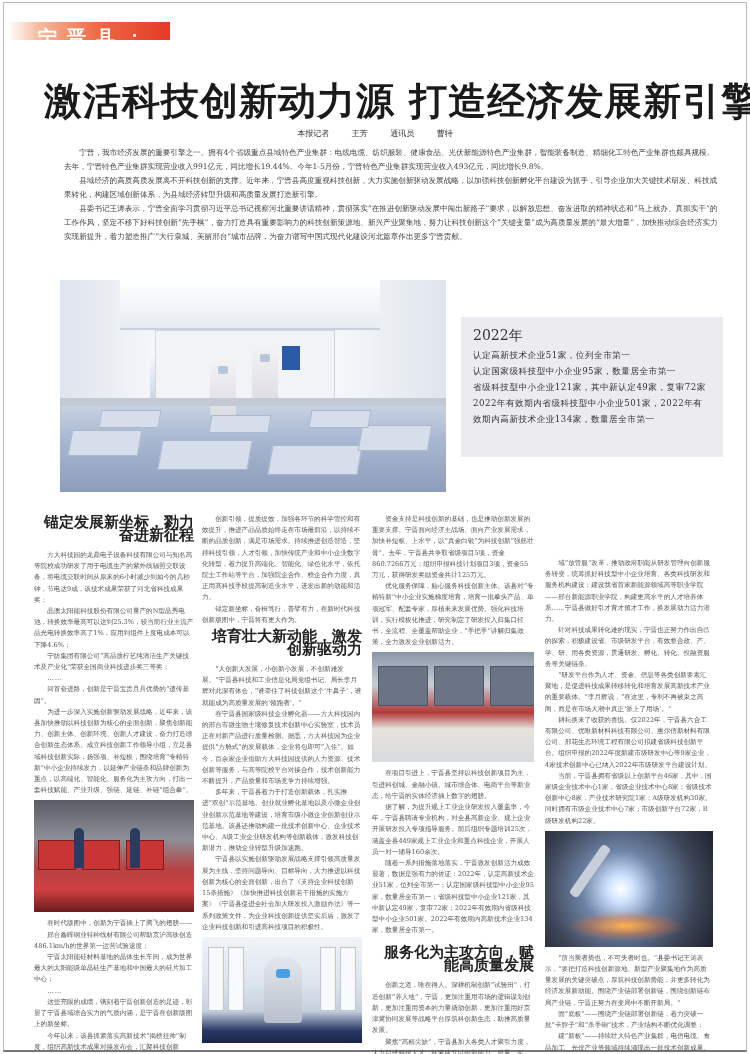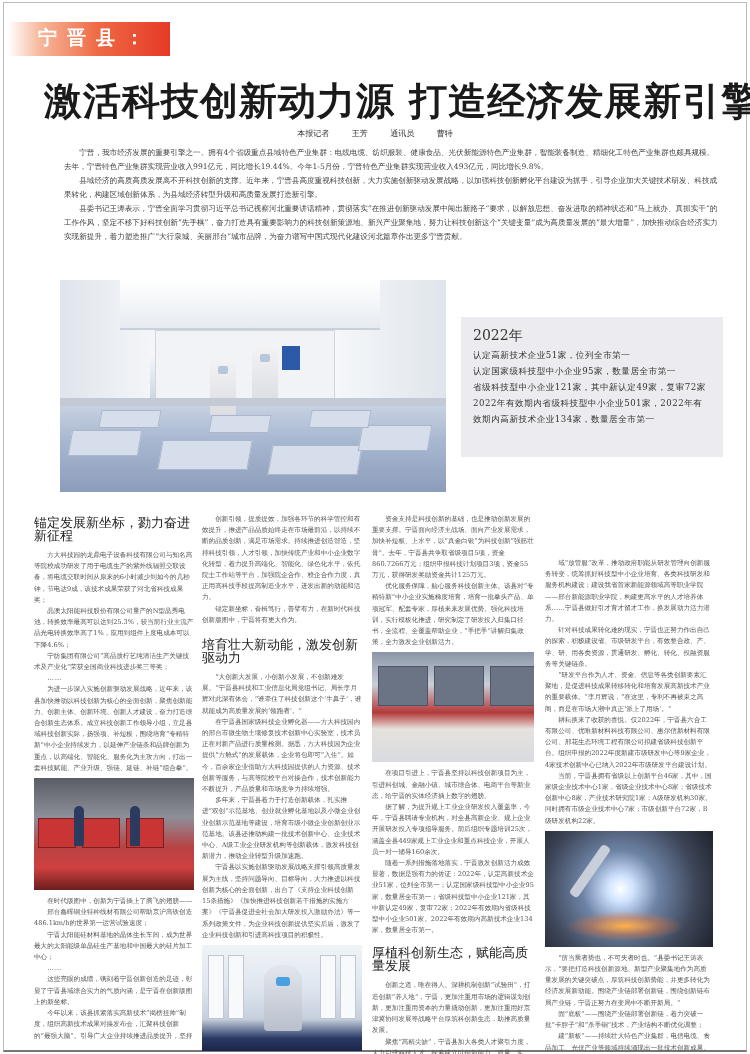--- a/index.html
+++ b/index.html
@@ -1,19 +1,19 @@
 <!DOCTYPE html>
 <html><head>
 <meta charset="utf-8">
 <style>
   * { box-sizing: border-box; margin: 0; padding: 0; }
   html, body { width: 750px; height: 1054px; background: #ffffff; overflow: hidden; }
   body { font-family: "DejaVu Serif", serif; color: #333; position: relative; }
   .frame { position: absolute; left: 3px; top: 2px; width: 744px; height: 1050px; border: 1px solid #bbb; border-bottom: 2px solid #777; }
-  .banner { position: absolute; left: 8px; top: 22px; width: 162px; height: 34px;
+  .banner { position: absolute; left: 8px; top: 22px; width: 162px; height: 18px;
     background: linear-gradient(90deg, #ffffff 0%, #f6b79a 20%, #ef6a45 55%, #e53a26 100%); }
   .banner span { position: absolute; left: 30px; top: 3px; font-size: 19px; font-weight: bold; color: #fff; letter-spacing: 10px; font-family: "DejaVu Serif", serif; }
   .headline { position: absolute; left: 44px; top: 76px; width: 670px; font-family: "DejaVu Sans", sans-serif; font-weight: bold; font-size: 38px; letter-spacing: 1px; color: #1a1a1a; white-space: nowrap; text-align: left; }
   .byline { position: absolute; top: 128px; left: 0; width: 750px; text-align: center; font-family: "DejaVu Sans", sans-serif; font-size: 8px; color: #333; word-spacing: 6px; }
   .byline span { margin: 0 7px; }
   .lead { position: absolute; left: 64px; top: 146px; width: 654px; font-size: 7.6px; line-height: 14px; color: #444; }
   .lead p { text-indent: 2em; }
   .hero { position: absolute; left: 60px; top: 280px; width: 386px; height: 212px; overflow: hidden;
     background: linear-gradient(180deg, #e9eef4 0%, #f4f7fb 35%, #cfd9e6 55%, #a9b8d1 75%, #8c9dbb 100%); }
   .hero .ceiling { position: absolute; left: 60px; top: 0; width: 260px; height: 50px; background: linear-gradient(180deg,#fff,#e6ebf1); border-bottom: 2px solid #c7d0dc; }
@@ -29,21 +29,21 @@
   .hero .belt { position: absolute; left: 0; top: 118px; width: 386px; height: 8px; background: #c3cad6; }
   .factbox { position: absolute; left: 461px; top: 317px; width: 262px; height: 140px; background: #ececf0; padding: 10px 12px; }
   .factbox .year { font-family: "DejaVu Serif", serif; font-size: 14px; color: #333; margin-bottom: 2px; }
   .factbox .line { font-size: 8.6px; line-height: 16px; color: #333; letter-spacing: 0.5px; }
   .col { position: absolute; top: 514px; font-size: 6.6px; line-height: 11.2px; color: #555; }
   .col p { text-indent: 2em; }
   .c1 { left: 34px; width: 160px; }
   .c2 { left: 202px; width: 160px; }
   .c3 { left: 372px; width: 162px; }
   .c4 { left: 545px; width: 168px; margin-top: 44px; }
-  .subhead { font-weight: normal; font-size: 13px; color: #222; text-indent: 0 !important; margin: 2px 0 8px 0; line-height: 13px; text-align: left; }
+  .subhead { font-weight: bold; font-size: 15px; color: #222; text-indent: 0 !important; margin: 2px 0 8px 0; line-height: 13px; text-align: right; }
   .ellipsis { text-indent: 2em; letter-spacing: 1px; }
   .photo { position: relative; overflow: hidden; margin: 4px 0 6px 0; }
   .ph-red { height: 112px; background: linear-gradient(180deg,#5b5d66 0%,#8d8f99 35%,#b84242 62%,#d04040 80%,#6d1d1d 100%); }
   .ph-red .rack { position: absolute; top: 40px; height: 30px; width: 38px; background: #c93434; border: 1px solid #7a1e1e; }
   .ph-red .worker { position: absolute; top: 28px; width: 10px; height: 40px; background: #2b3b60; border-radius: 5px 5px 1px 1px; }
   .ph-line { height: 110px; background: linear-gradient(180deg,#8a96a8 0%,#c9ced6 30%,#b43a3a 55%,#e6e2dd 70%,#d8dbe0 100%); }
   .ph-line .machine { position: absolute; top: 14px; height: 40px; width: 50px; background: #6b7485; border: 1px solid #4c5566; }
   .ph-robot { height: 116px; background: radial-gradient(circle at 45% 50%, #ffffff 0%, #cfe3ff 12%, #6e84a6 35%, #3c4456 70%, #1e222b 100%); }
   .ph-robot .arm { position: absolute; width: 10px; height: 60px; background: #c9cfda; transform: rotate(35deg); left: 40px; top: 10px; border-radius: 4px; }
   .ph-robot .sparks { position: absolute; left: 20px; top: 80px; width: 120px; height: 30px; background: radial-gradient(ellipse, #ffb04a 0%, rgba(255,120,40,0.4) 40%, transparent 70%); }
@@ -105,40 +105,41 @@
   <div class="line">省级科技型中小企业121家，其中新认定49家，复审72家</div>
   <div class="line">2022年有效期内省级科技型中小企业501家，2022年有效期内高新技术企业134家，数量居全市第一</div>
 </div>
 
 <div class="col c1">
   <p class="subhead">锚定发展新坐标，勠力奋进新征程</p>
   <p>方大科技园的龙鼎电子设备科技有限公司与知名高等院校成功研发了用于电缆生产的紫外线辐照交联设备，将电缆交联时间从原来的6小时减少到如今的几秒钟，节电达9成，该技术成果荣获了河北省科技成果奖；</p>
   <p>晶澳太阳能科技股份有限公司量产的N型晶秀电池，转换效率最高可以达到25.3%，较当前行业主流产品光电转换效率高了1%，应用到组件上度电成本可以下降4.6%；</p>
   <p>宁纺集团有限公司“高品质柠艺纯清洁生产关键技术及产业化”荣获全国商业科技进步奖三等奖；</p>
   <p class="ellipsis">……</p>
+  <p>回首奋进路，创新是宁晋宝贵且具优势的“遗传基因”。</p>
   <p>为进一步深入实施创新驱动发展战略，近年来，该县加快推动以科技创新为核心的全面创新，聚焦创新能力、创新主体、创新环境、创新人才建设，奋力打造综合创新生态体系。成立科技创新工作领导小组，立足县域科技创新实际，扬强项、补短板，围绕培育“专精特新”中小企业持续发力，以延伸产业链条和品牌创新为重点，以高端化、智能化、服务化为主攻方向，打出一套科技赋能、产业升级、强链、延链、补链“组合拳”。</p>
   <div class="photo ph-red">
     <div class="rack" style="left:4px;"></div>
     <div class="rack" style="left:48px;"></div>
     <div class="rack" style="left:92px;"></div>
     <div class="worker" style="left:40px;"></div>
     <div class="worker" style="left:96px;"></div>
   </div>
   <p>在时代版图中，创新为宁晋插上了腾飞的翅膀——</p>
   <p>邢台鑫晖铜业特种线材有限公司帮助京沪高铁创造486.1km/h的世界第一运营试验速度；</p>
   <p>宁晋太阳能硅材料基地的晶体生长车间，成为世界最大的太阳能级单晶硅生产基地和中国最大的硅片加工中心；</p>
   <p class="ellipsis">……</p>
   <p>这些亮眼的成绩，镌刻着宁晋创新创造的足迹，彰显了宁晋县域综合实力的气质内涵，是宁晋在创新版图上的新坐标。</p>
   <p>今年以来，该县抓紧落实高新技术“揭榜挂帅”制度，组织高新技术成果对接发布会，汇聚科技创新的“最强大脑”。引导广大企业持续推进品质提升，坚持</p>
 </div>
 
 <div class="col c2">
   <p>创新引领，提质提效，加强各环节的科学管控和有效提升，推进产品品质始终走在市场最前沿，以持续不断的品质创新，满足市场需求。持续推进创造智造，坚持科技引领，人才引领，加快传统产业和中小企业数字化转型，着力提升高端化、智能化、绿色化水平，依托院士工作站等平台，加强院企合作、校企合作力度，真正用高科技手段提高制造业水平，迸发出新的动能和活力。</p>
   <p>锚定新坐标，奋楫笃行，善擘有力，在新时代科技创新版图中，宁晋将有更大作为。</p>
-  <p class="subhead" style="margin-top:12px;">培育壮大新动能，激发创新驱动力</p>
+  <p class="subhead" style="margin-top:4px;">培育壮大新动能，激发创新驱动力</p>
   <p>“大创新大发展，小创新小发展，不创新难发展。”宁晋县科技和工业信息化局党组书记、局长李月辉对此深有体会，“谁牵住了科技创新这个‘牛鼻子’，谁就能成为高质量发展的‘领跑者’。”</p>
   <p>在宁晋县国家级科技企业孵化器——方大科技园内的邢台市微生物土壤修复技术创新中心实验室，技术员正在对新产品进行质量检测。据悉，方大科技园为企业提供“方舱式”的发展载体，企业将包即可“入住”。如今，百余家企业借助方大科技园提供的人力资源、技术创新等服务，与高等院校平台对接合作，技术创新能力不断提升，产品质量和市场竞争力持续增强。</p>
   <p>多年来，宁晋县着力于打造创新载体，扎实推进“双创”示范基地、创业就业孵化基地以及小微企业创业创新示范基地等建设，培育市级小微企业创新创业示范基地。该县还推动构建一批技术创新中心、企业技术中心、A级工业企业研发机构等创新载体，激发科技创新潜力，推动企业转型升级加速跑。</p>
   <p>宁晋县以实施创新驱动发展战略支撑引领高质量发展为主线，坚持问题导向、目标导向，大力推进以科技创新为核心的全面创新，出台了《支持企业科技创新15条措施》《加快推进科技创新若干措施的实施方案》《宁晋县促进全社会加大研发投入激励办法》等一系列政策文件，为企业科技创新提供坚实后盾，激发了企业科技创新和引进高科技项目的积极性。</p>
   <div class="photo ph-tech">
     <div class="cab" style="left:6px;"></div>
     <div class="cab" style="left:26px;"></div>
     <div class="cab" style="left:118px;"></div>
     <div class="cab" style="left:138px;"></div>
     <div class="tech">
@@ -151,21 +152,21 @@
   <p>资金支持是科技创新的基础，也是推动创新发展的重要支撑。宁晋面向经济主战场、面向产业发展需求，加快补短板、上水平，以“真金白银”为科技创新“强筋壮骨”。去年，宁晋县共争取省级项目5项，资金860.7266万元；组织申报科技计划项目3项，资金55万元，获得研发奖励资金共计125万元。</p>
   <p>优化服务保障，贴心服务科技创新主体。该县对“专精特新”中小企业实施梯度培育，培育一批拳头产品、单项冠军、配套专家，厚植未来发展优势。强化科技培训，实行模板化推进，研究制定了研发投入归集口径书，全流程、全覆盖帮助企业，“手把手”讲解归集政策，全力激发企业创新活力。</p>
   <div class="photo ph-line">
     <div class="machine" style="left:6px;"></div>
     <div class="machine" style="left:62px;"></div>
     <div class="machine" style="left:118px;"></div>
   </div>
   <p>在项目引进上，宁晋县坚持以科技创新项目为主，引进科创城、金融小镇、城市综合体、电商平台等新业态，给宁晋的实体经济插上数字的翅膀。</p>
   <p>据了解，为提升规上工业企业研发投入覆盖率，今年，宁晋县聘请专业机构，对全县高新企业、规上企业开展研发投入专项指导服务。前后组织专题培训25次，涵盖全县449家规上工业企业和重点科技企业，开展人员一对一辅导160余次。</p>
   <p>随着一系列措施落地落实，宁晋激发创新活力成效显著，数据是强有力的佐证：2022年，认定高新技术企业51家，位列全市第一；认定国家级科技型中小企业95家，数量居全市第一；省级科技型中小企业121家，其中新认定49家，复审72家；2022年有效期内省级科技型中小企业501家。2022年有效期内高新技术企业134家，数量居全市第一。</p>
-  <p class="subhead" style="margin-top:10px;">厚植科创新生态，赋能高质量发展</p>
+  <p class="subhead" style="margin-top:10px;">服务化为主攻方向，赋能高质量发展</p>
   <p>创新之道，唯在得人。深耕机制创新“试验田”，打造创新“养人地”，宁晋，更加注重用市场的逻辑谋划创新，更加注重用资本的力量撬动创新，更加注重用好京津冀协同发展等战略平台厚筑科创新生态，助推高质量发展。</p>
   <p>聚焦“高精尖缺”，宁晋县加大各类人才聚引力度，大力引进科技人才，探索建立以创新能力、质量、实效、贡献为导向的科技人才评价体系；深化科技领</p>
 </div>
 
 <div class="col c4">
   <p>域“放管服”改革，推动政府职能从研发管理向创新服务转变，统筹抓好科技型中小企业培育、各类科技研发和服务机构建设；建设我省首家新能源领域高等职业学院——邢台新能源职业学院，构建更高水平的人才培养体系……宁晋县做好引才育才留才工作，换发展动力活力潜力。</p>
   <p>针对科技成果转化难的现实，宁晋也正努力作出自己的探索，积极建设省、市级研发平台，有效整合政、产、学、研、用各类资源，贯通研发、孵化、转化、投融资服务等关键链条。</p>
   <p>“研发平台作为人才、资金、信息等各类创新要素汇聚地，是促进科技成果转移转化和培育发展高新技术产业的重要载体。”李月辉说，“在这里，专利不再被束之高阁，而是在市场大潮中真正‘派上了用场’。”</p>
   <p>耕耘换来了收获的喜悦。仅2022年，宁晋县六合工有限公司、优唯新材料科技有限公司、惠尔信新材料有限公司、邢花生态环境工程有限公司拟建省级科技创新平台。组织申报的2022年度新建市级研发中心等9家企业，4家技术创新中心已纳入2022年市级研发平台建设计划。</p>
   <p>当前，宁晋县拥有省级以上创新平台46家，其中，国家级企业技术中心1家，省级企业技术中心8家；省级技术创新中心8家，产业技术研究院1家；A级研发机构30家。同时拥有市级企业技术中心7家；市级创新平台72家，B级研发机构22家。</p>

